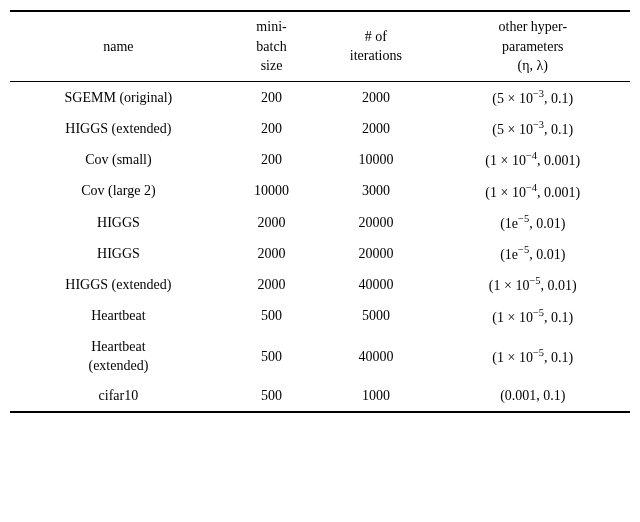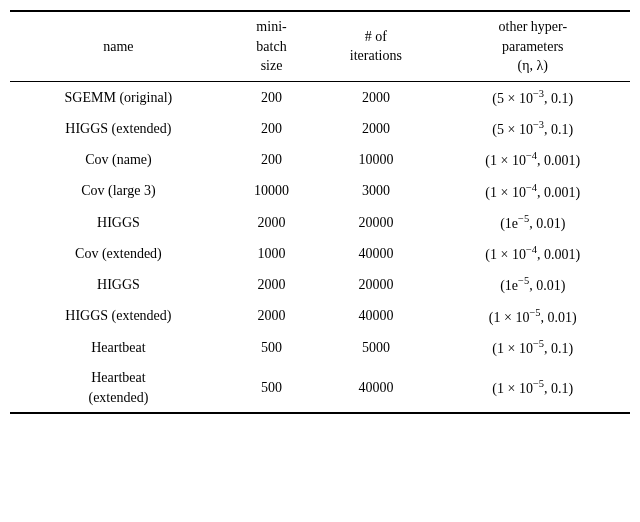--- a/index.html
+++ b/index.html
@@ -62,42 +62,36 @@
         <td>2000</td>
         <td>(5 × 10<sup>−3</sup>, 0.1)</td>
       </tr>
       <tr>
         <td>HIGGS (extended)</td>
         <td>200</td>
         <td>2000</td>
         <td>(5 × 10<sup>−3</sup>, 0.1)</td>
       </tr>
       <tr>
-        <td>Cov (name)</td>
+        <td>Cov (small)</td>
         <td>200</td>
         <td>10000</td>
         <td>(1 × 10<sup>−4</sup>, 0.001)</td>
       </tr>
       <tr>
-        <td>Cov (large 3)</td>
+        <td>Cov (large 2)</td>
         <td>10000</td>
         <td>3000</td>
         <td>(1 × 10<sup>−4</sup>, 0.001)</td>
       </tr>
       <tr>
         <td>HIGGS</td>
         <td>2000</td>
         <td>20000</td>
         <td>(1e<sup>−5</sup>, 0.01)</td>
-      </tr>
-      <tr>
-        <td>Cov (extended)</td>
-        <td>1000</td>
-        <td>40000</td>
-        <td>(1 × 10<sup>−4</sup>, 0.001)</td>
       </tr>
       <tr>
         <td>HIGGS</td>
         <td>2000</td>
         <td>20000</td>
         <td>(1e<sup>−5</sup>, 0.01)</td>
       </tr>
       <tr>
         <td>HIGGS (extended)</td>
         <td>2000</td>
@@ -109,14 +103,20 @@
         <td>500</td>
         <td>5000</td>
         <td>(1 × 10<sup>−5</sup>, 0.1)</td>
       </tr>
       <tr>
         <td>Heartbeat<br>(extended)</td>
         <td>500</td>
         <td>40000</td>
         <td>(1 × 10<sup>−5</sup>, 0.1)</td>
       </tr>
+      <tr>
+        <td>cifar10</td>
+        <td>500</td>
+        <td>1000</td>
+        <td>(0.001, 0.1)</td>
+      </tr>
     </tbody>
 </table>
 
 </body></html>

